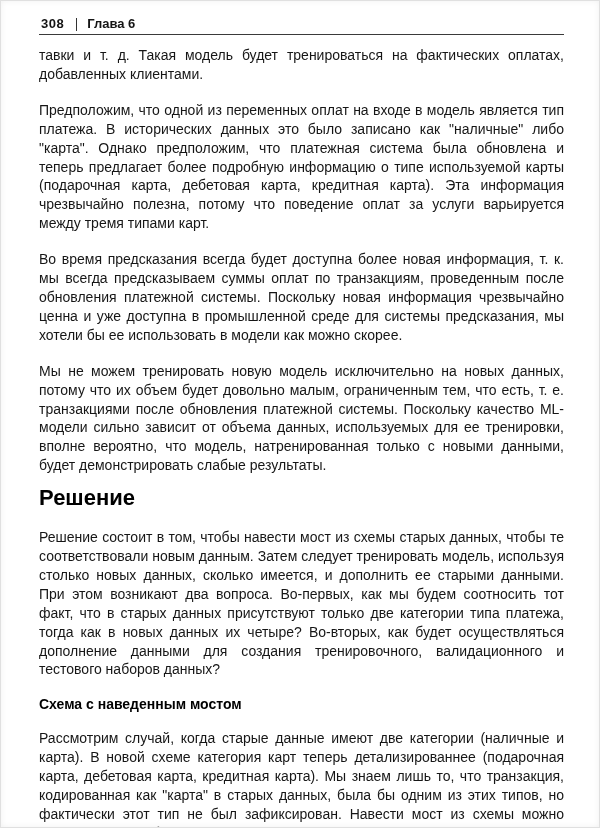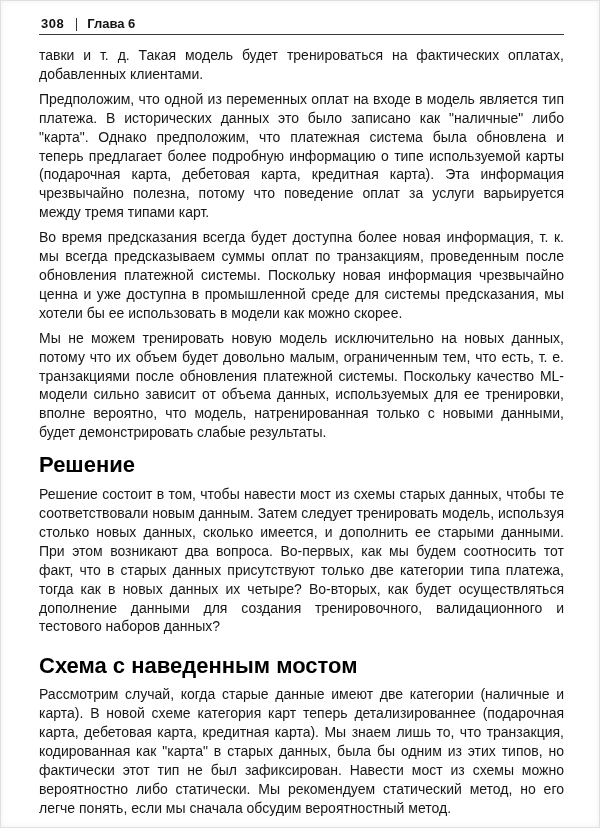--- a/index.html
+++ b/index.html
@@ -33,33 +33,33 @@
     border-top:1.6px solid #3a3a3a;
     margin-top:3px;
     margin-bottom:11px;
   }
   .para {
     font-size:14px;
     line-height:18.9px;
     text-align:justify;
     hyphens:auto;
     -webkit-hyphens:auto;
-    margin-top:6px;
+    margin-top:17px;
     color:#161616;
   }
   .para:first-of-type { margin-top:8px; }
   h1.section {
     font-size:22px;
     font-weight:bold;
     margin-top:10px;
     margin-bottom:7px;
     color:#000;
   }
   h2.subsection {
-    font-size:22px;
+    font-size:14px;
     font-weight:bold;
     margin-top:17px;
     margin-bottom:5px;
     color:#000;
   }
 </style>
 </head>
 <body>
 
 <div class="page">

